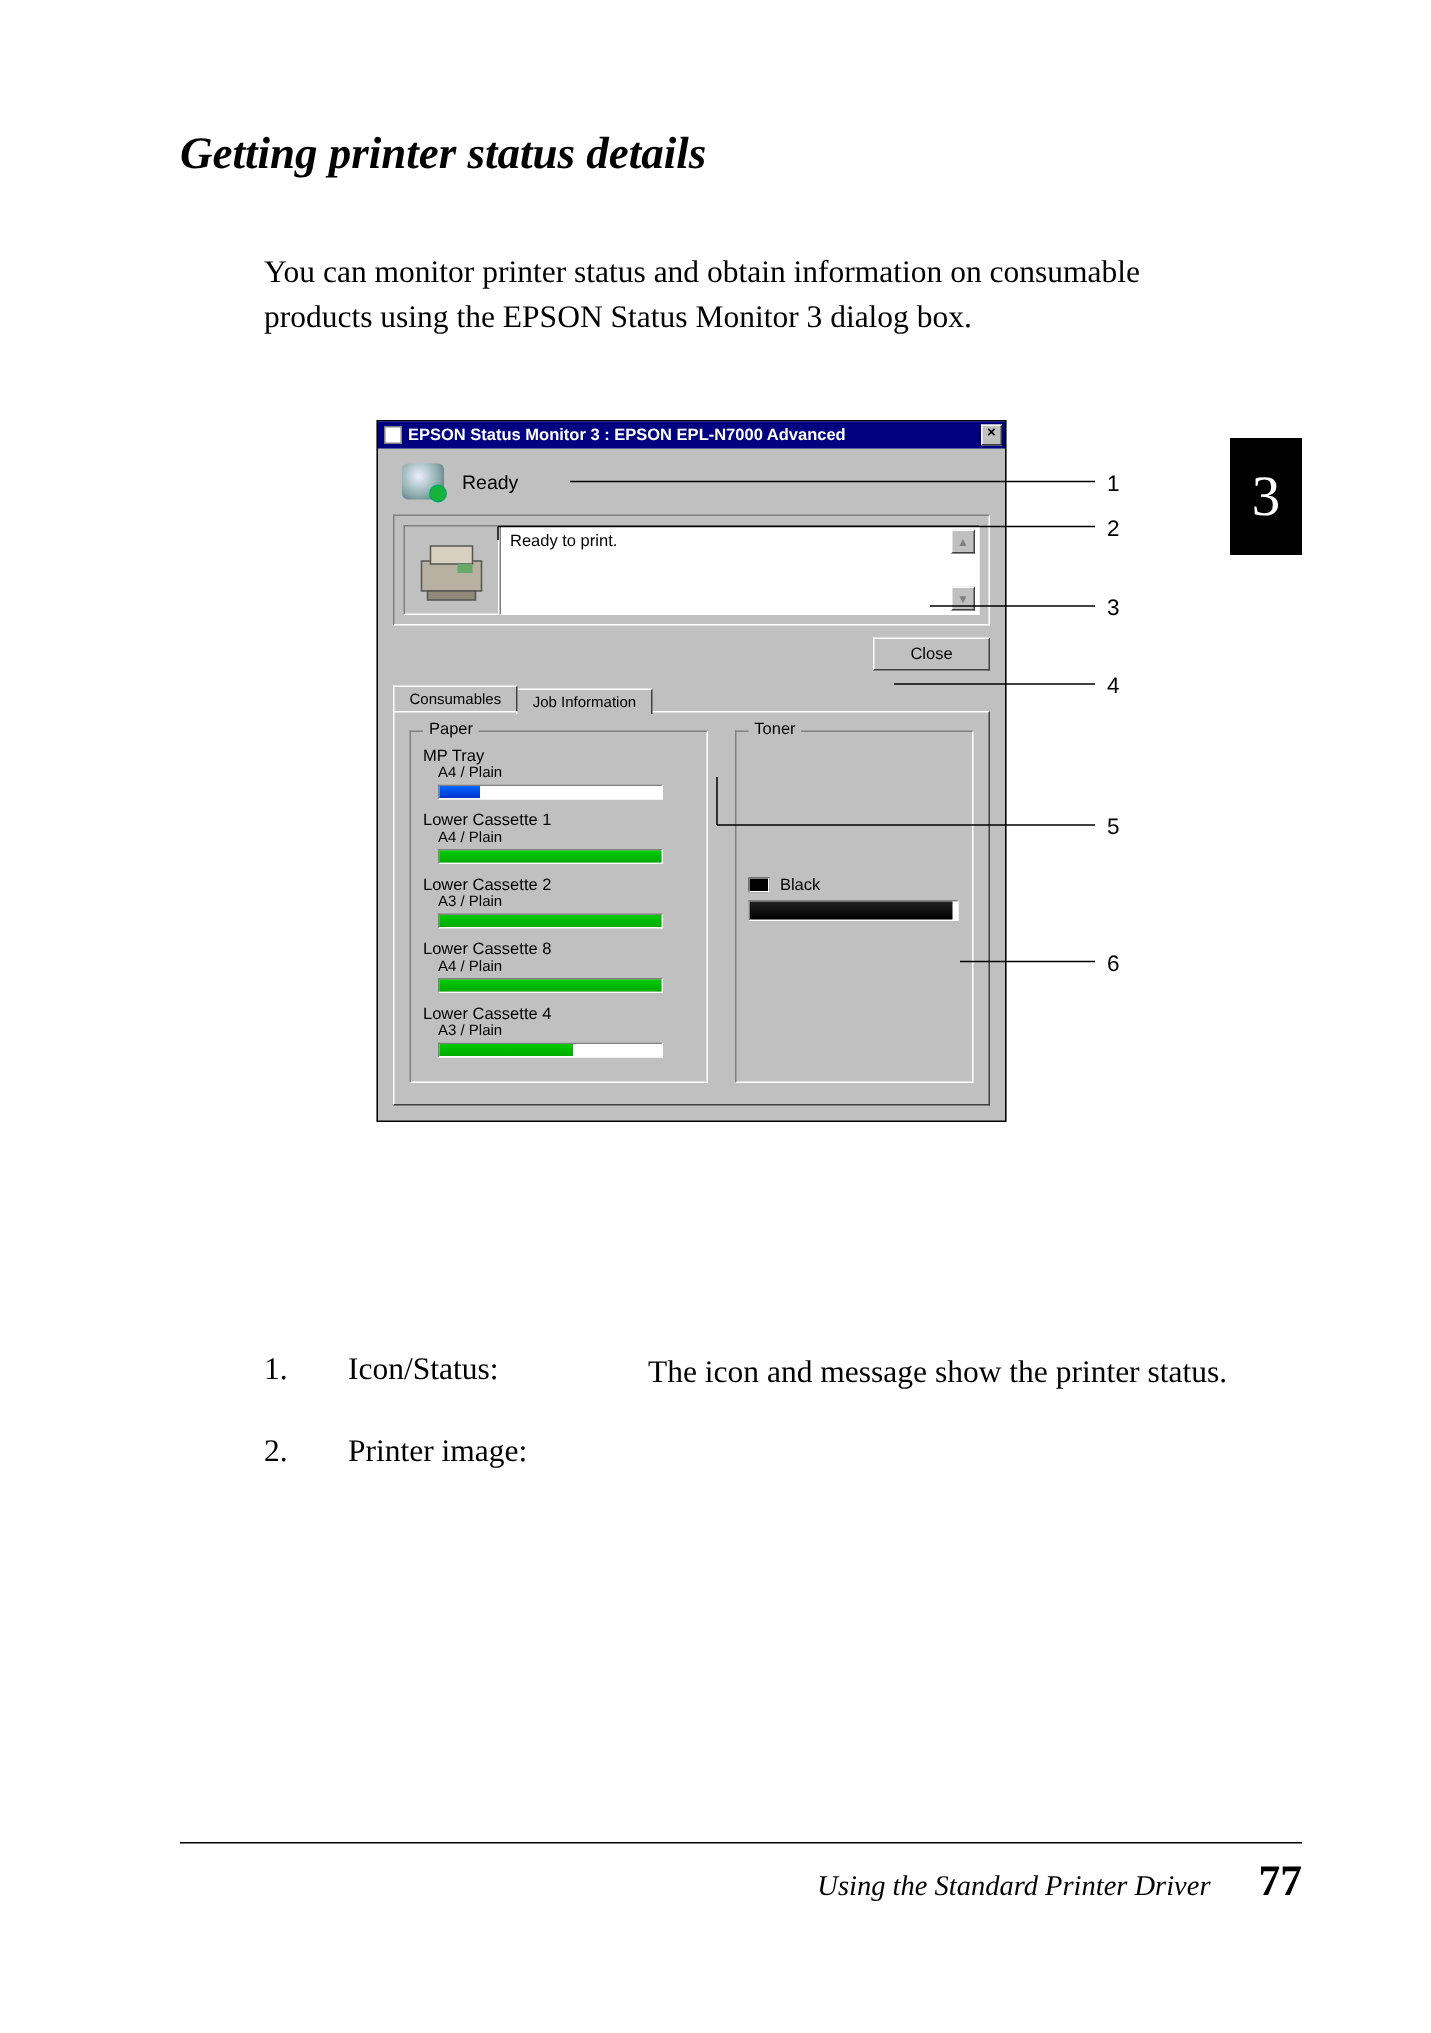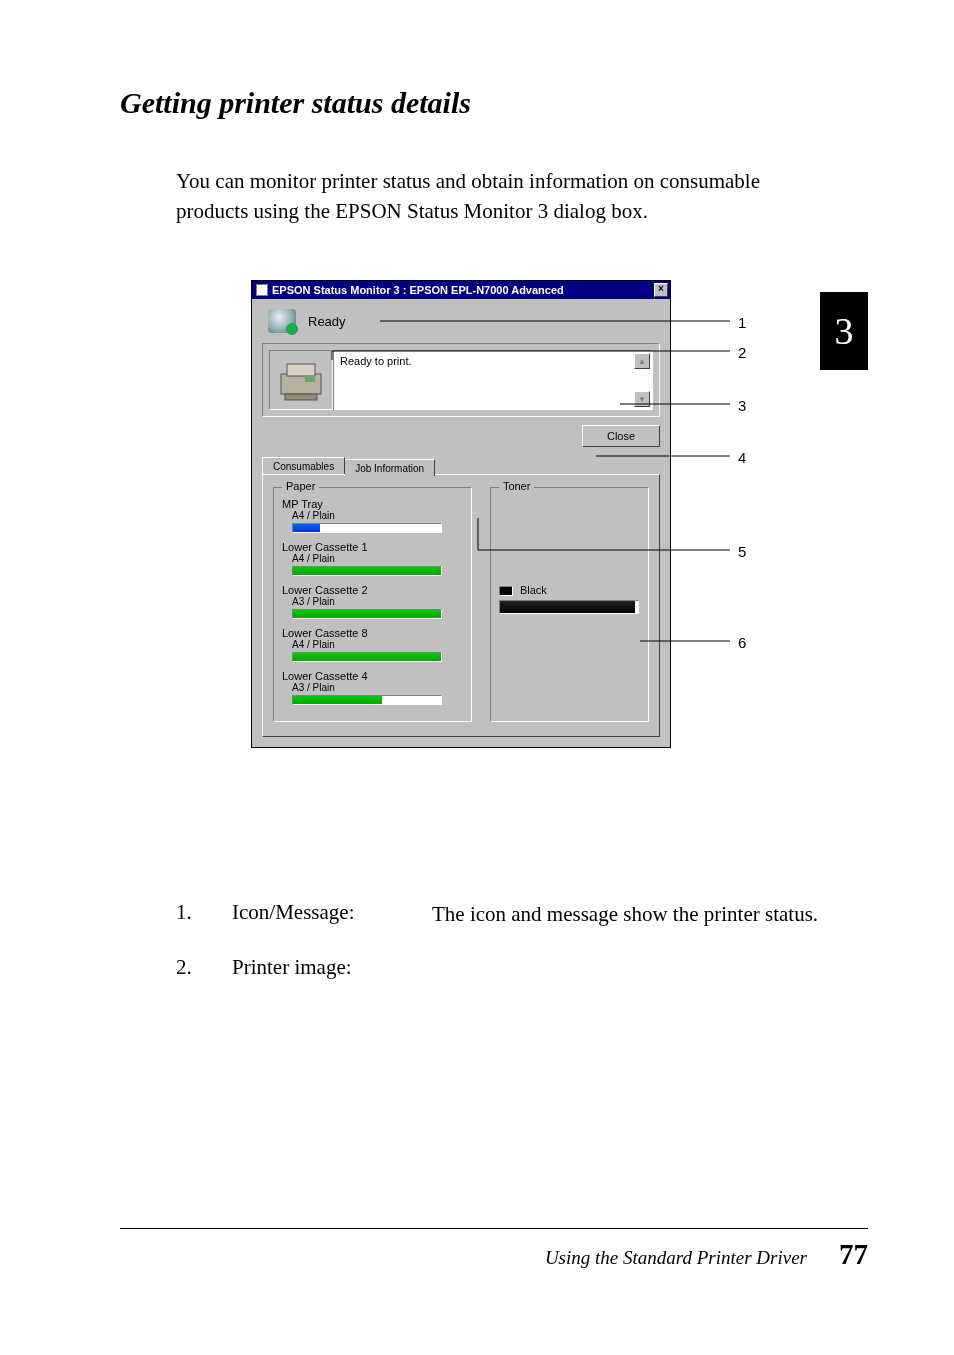--- a/index.html
+++ b/index.html
@@ -191,21 +191,21 @@
     <div class="callout-num" style="left:52px; top:64px;">2</div>
     <div class="callout-num" style="left:52px; top:117px;">3</div>
     <div class="callout-num" style="left:52px; top:169px;">4</div>
     <div class="callout-num" style="left:52px; top:263px;">5</div>
     <div class="callout-num" style="left:52px; top:354px;">6</div>
   </div>
 
   <div class="defs">
     <div class="def-row">
       <div class="def-num">1.</div>
-      <div class="def-term">Icon/Message:</div>
+      <div class="def-term">Icon/Status:</div>
       <div class="def-desc">The icon and message show the printer status.</div>
     </div>
     <div class="def-row">
       <div class="def-num">2.</div>
       <div class="def-term">Printer image:</div>
     </div>
   </div>
 
   <div class="footer-rule"></div>
   <div class="footer">

